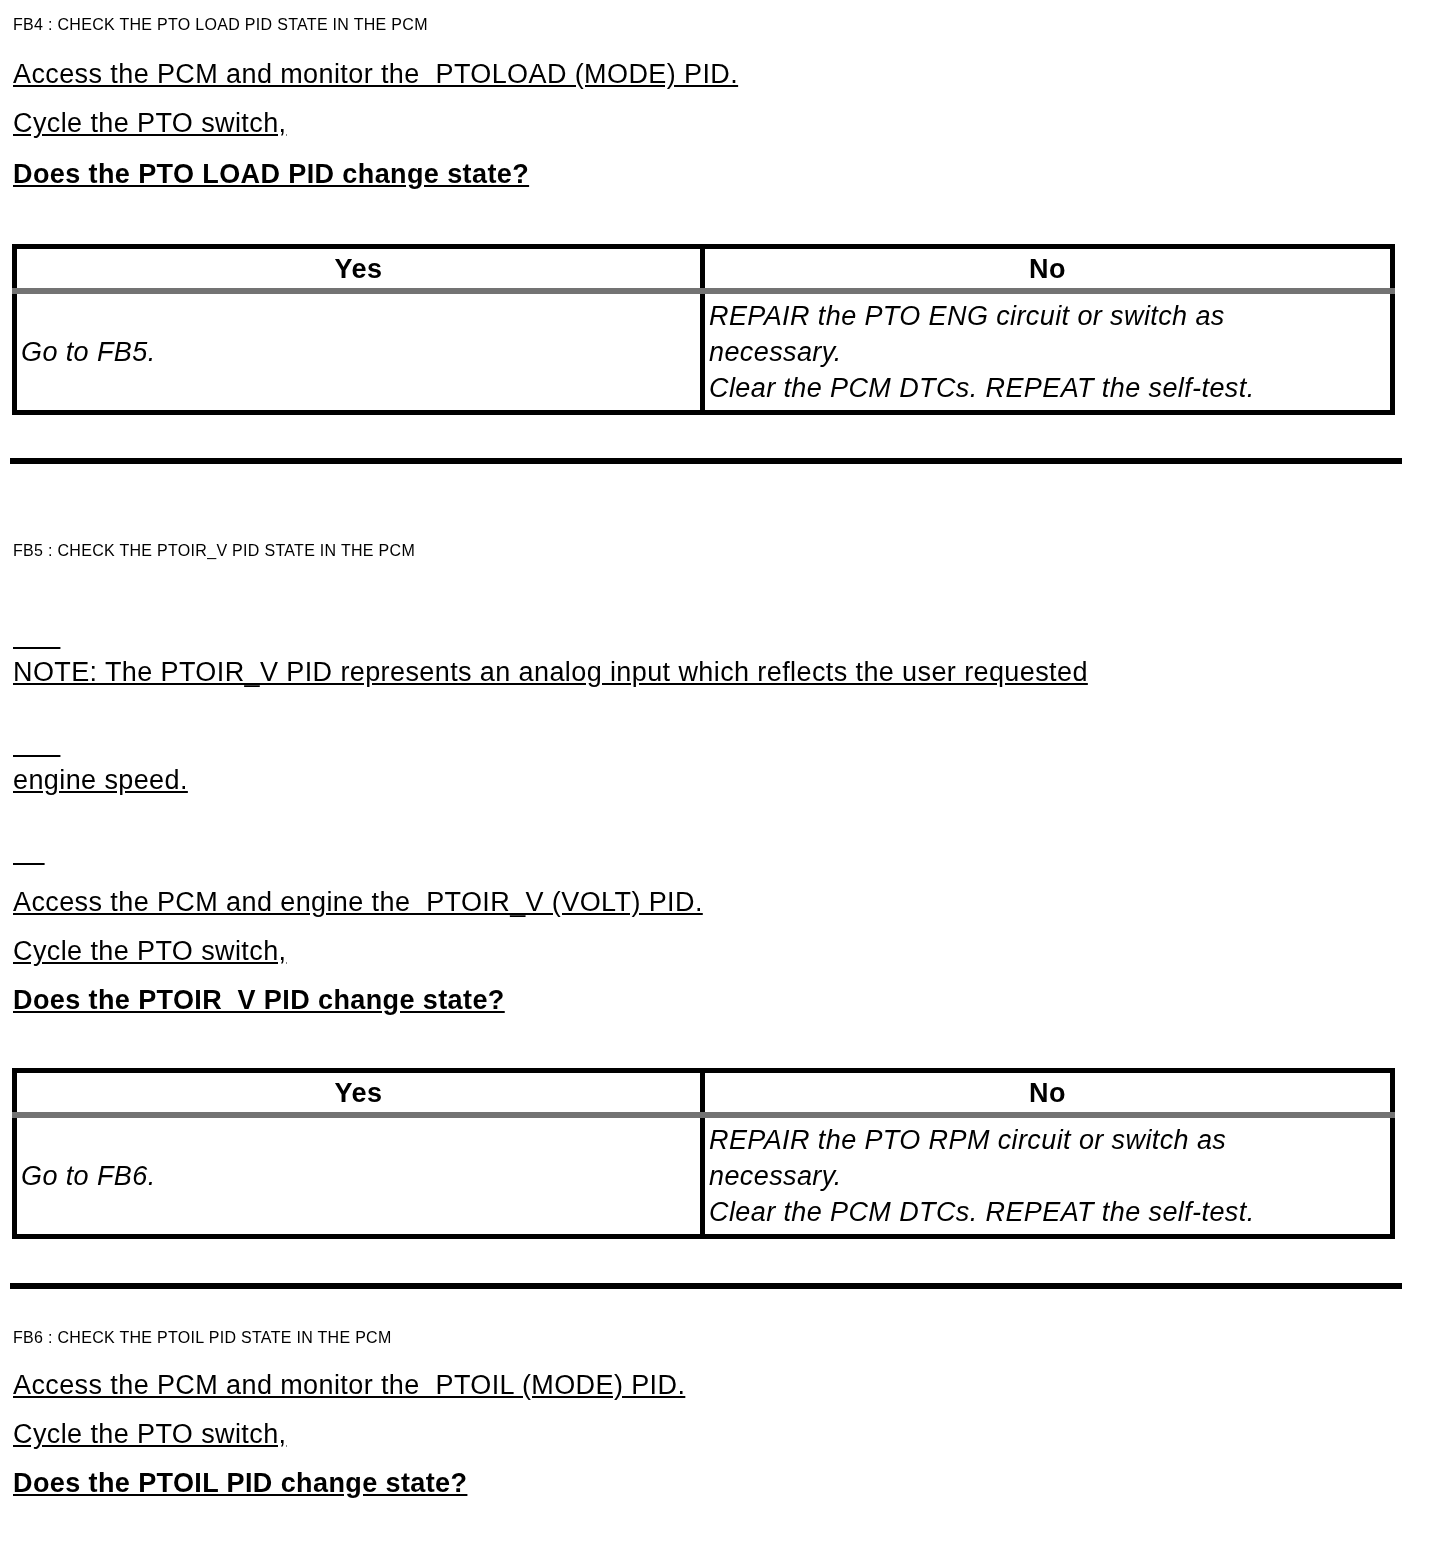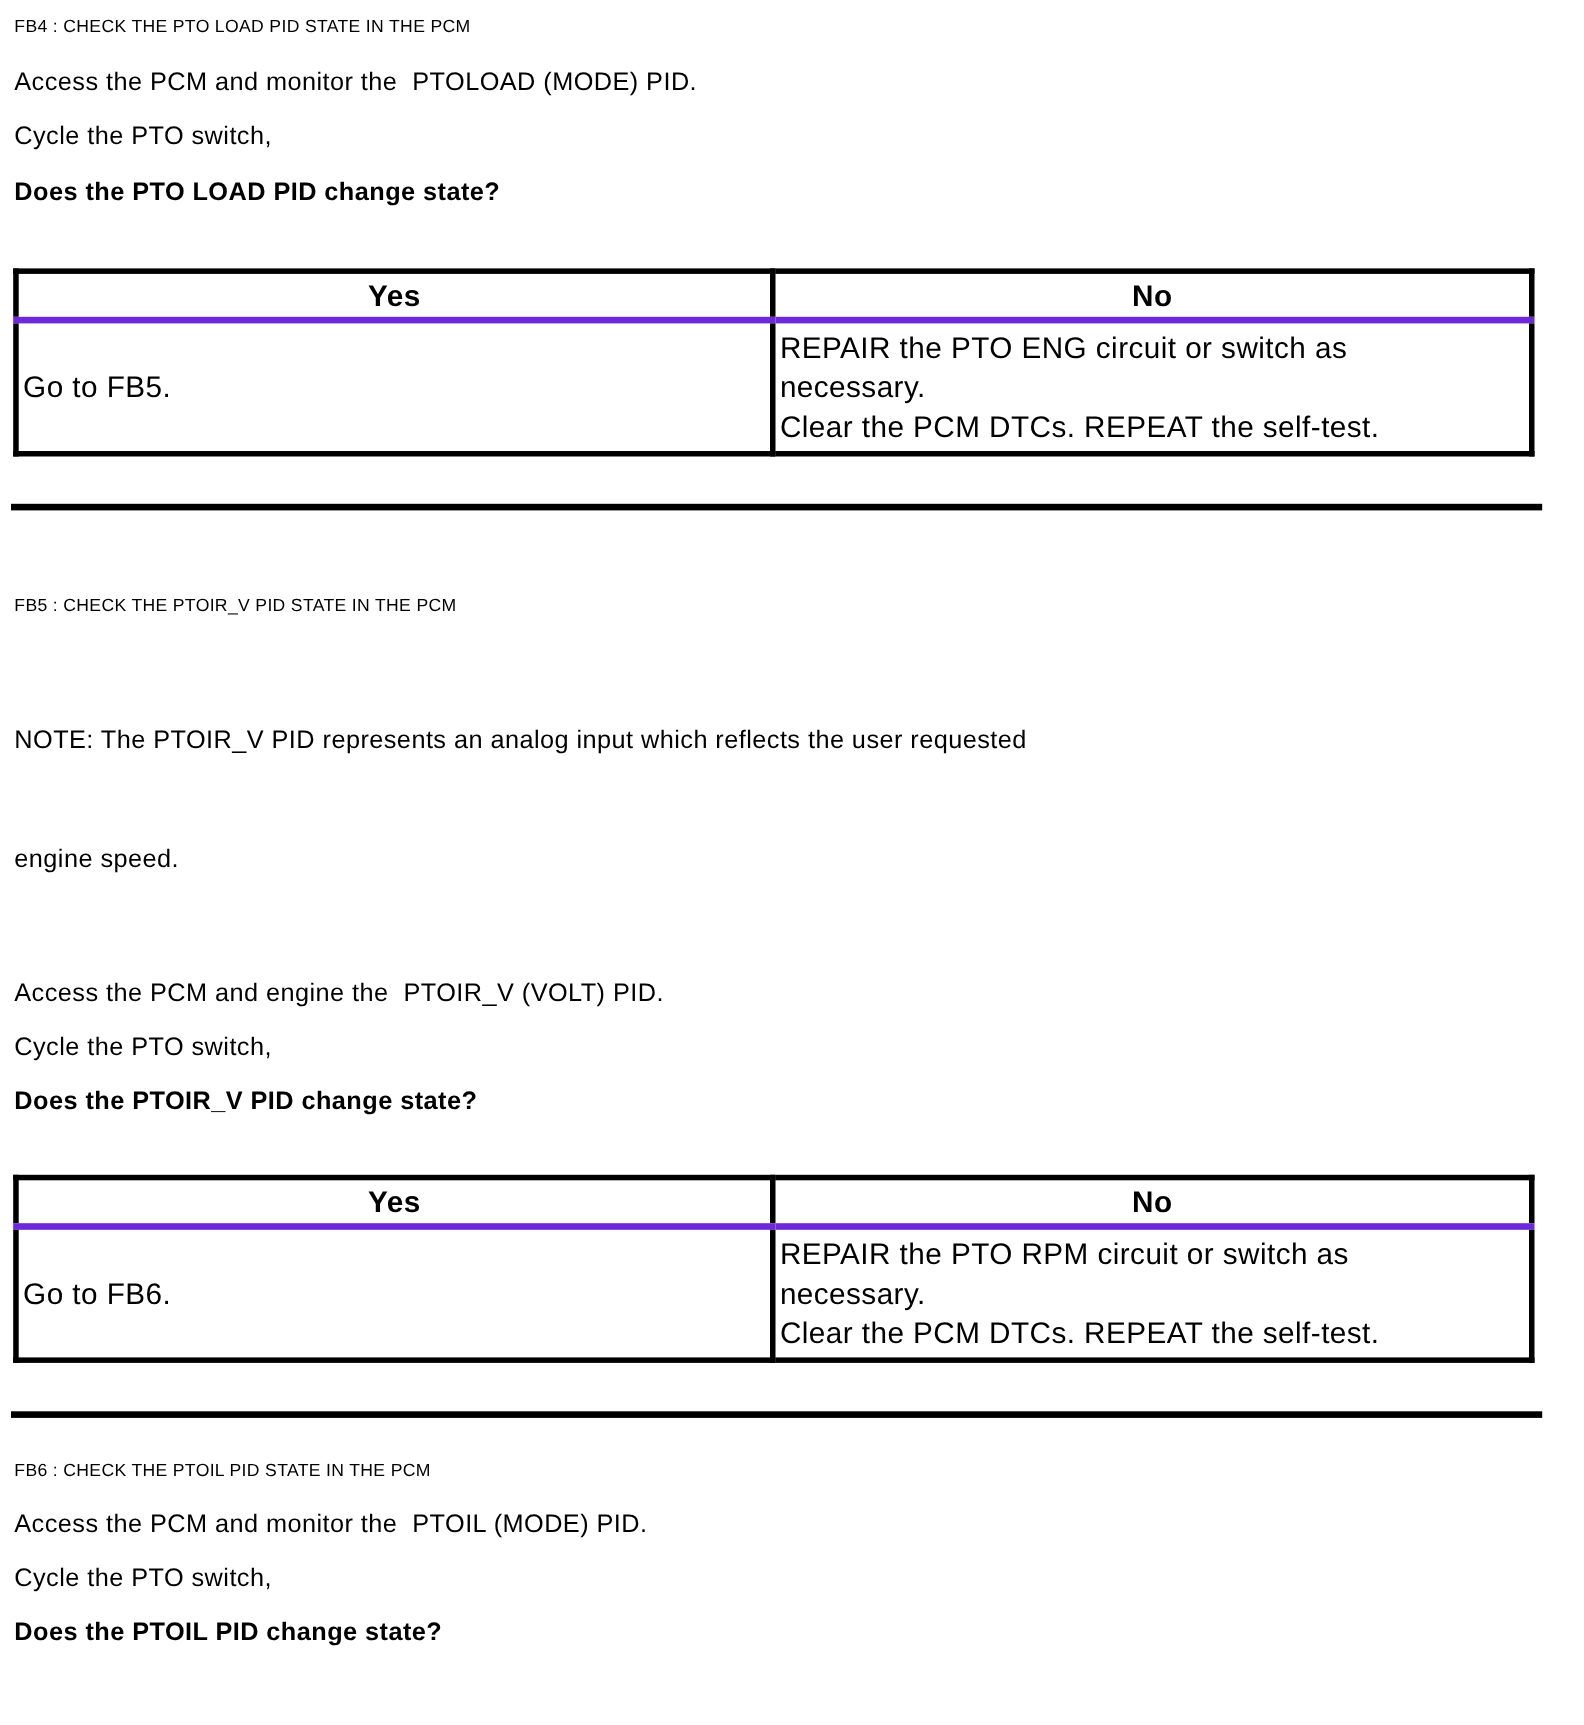--- a/index.html
+++ b/index.html
@@ -18,25 +18,26 @@
     padding: 10px 0 0 13px;
   }
   .step-title {
     font-size: 16px;
     font-weight: normal;
     line-height: 30px;
     letter-spacing: 0.3px;
     white-space: pre-wrap;
   }
   .instr {
-    font-size: 23px;
+    font-size: 27px;
     line-height: 36px;
     letter-spacing: 0.4px;
     margin: 0;
     white-space: pre-wrap;
+    text-decoration: underline;
   }
   .q { font-weight: bold; }
   .note-line {
     display: block;
     white-space: pre-wrap;
   }
   
   .mt13 { margin-top: 13px; }
   .mt14 { margin-top: 14px; }
   .mt15 { margin-top: 15px; }
@@ -55,35 +56,35 @@
     margin-left: -1px;
     font-size: 27px;
     letter-spacing: 0.4px;
   }
   table.dtable th,
   table.dtable td {
     border: 5px solid #000000;
     padding: 2px 4px;
   }
   table.dtable th {
-    border-bottom: 6px solid #6d28d9;
+    border-bottom: 6px solid #737373;
     height: 35px;
     font-weight: bold;
     text-align: center;
     vertical-align: middle;
     line-height: 34px;
   }
   table.dtable td {
     line-height: 36px;
     vertical-align: middle;
   }
   .row-tall td { height: 112px; }
   .cell-center { text-align: left; }
   .cell-left { text-align: left; padding-left: 5px; }
-  .cell-line { display: block; white-space: pre-wrap; }
+  .cell-line { display: block; white-space: pre-wrap; font-style: italic; }
 
   .divider {
     width: 1392px;
     height: 6px;
     background: #000000;
     margin-left: -3px;
   }
 </style>
 </head>
 <body>

